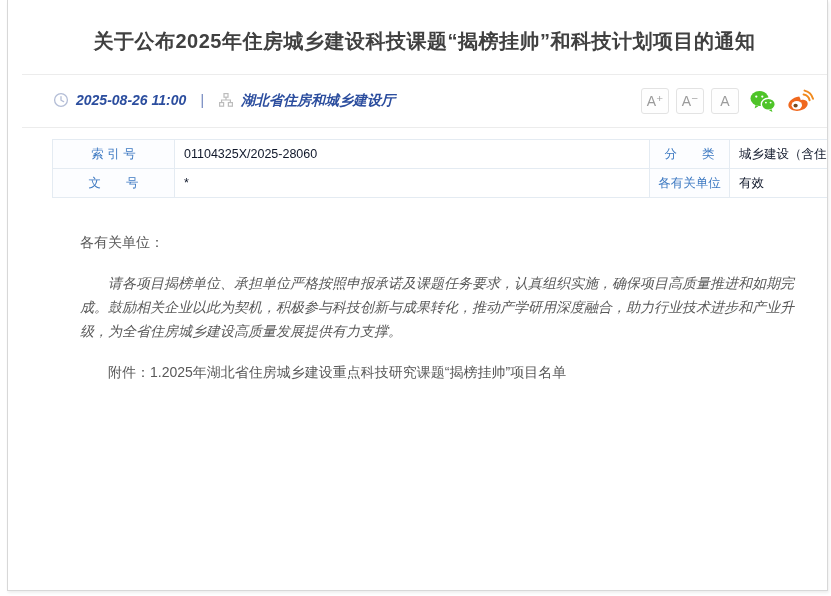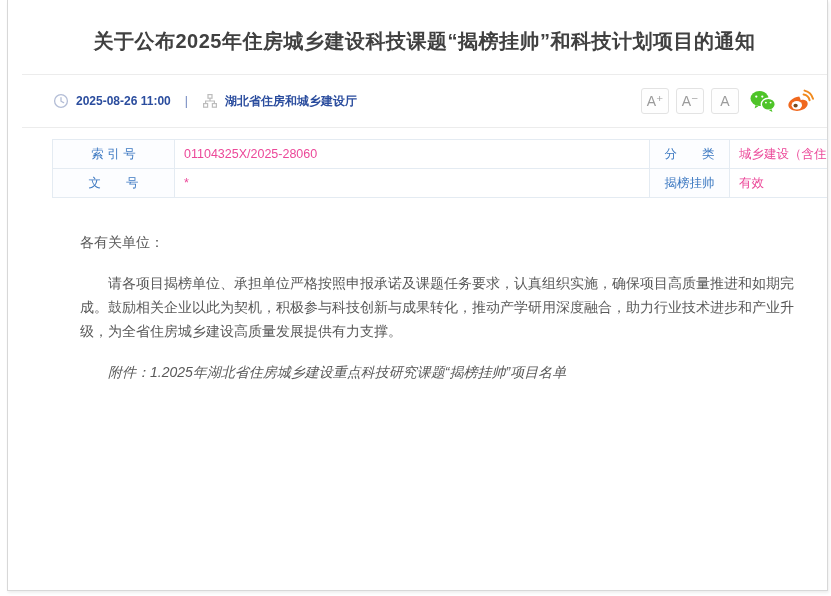--- a/index.html
+++ b/index.html
@@ -24,48 +24,48 @@
   }
   .page-title {
     font-size:20px; font-weight:600; color:#404040; letter-spacing:.5px;
     text-align:center; line-height:26px;
   }
   
   .meta-bar {
     height:53px; border-bottom:1px solid #ececec;
     display:flex; align-items:center; padding:0 13px 0 31px;
   }
-  .meta-left { display:flex; align-items:center; font-size:12px; font-weight:700; color:#2b4d9e; }
+  .meta-left { display:flex; align-items:flex-start; font-size:14px; font-weight:700; color:#2b4d9e;font-style:italic; }
   .meta-left .icon { display:inline-flex; margin-right:7px; }
   .meta-sep { color:#6d83bd; font-weight:400; margin:0 14px; }
   .meta-right { margin-left:auto; display:flex; align-items:center; }
   .font-btn {
     width:28px; height:26px; margin-left:7px; border:1px solid #e3e3e3; border-radius:3px;
     background:#fefefe; color:#9b9b9b; font-size:14px; line-height:24px; text-align:center;
     cursor:pointer; user-select:none;
   }
   .share-icon { margin-left:10px; display:inline-flex; cursor:pointer; }
   
   table.info {
     border-collapse:collapse; table-layout:fixed;
     margin:11px 14px 0 30px; width:784px; font-size:12.5px;
   }
   table.info td {
     border:1px solid #e4ebf2; height:29px; padding:0 9px;
-    color:#ec4899; overflow:hidden; white-space:nowrap;
+    color:#0f172a; overflow:hidden; white-space:nowrap;
   }
   table.info td.lbl { color:#3e7ac2; text-align:center; background:#fcfdff; padding:0 2px; }
   
   .doc-body { padding:32px 15px 0 58px; font-size:14px; color:#595959; line-height:24px; }
   .doc-body p { margin:0 12px 17px 0; }
   .p-indent { text-indent:2em; }
   .p-greeting { margin-bottom:17px; }
-  .p-attach1 { text-indent:2em; margin-bottom:11px;font-style:italic; }
+  .p-attach1 { text-indent:2em; margin-bottom:11px; }
   .p-attach2 { text-indent:5.2em; margin-bottom:0; }
-  .p-para2 { margin-bottom:11px; }
+  .p-para2 { margin-bottom:11px;font-style:italic; }
 </style>
 </head>
 <body>
 
 <div class="card">
 
   <div class="title-wrap">
     <div class="page-title">关于公布2025年住房城乡建设科技课题“揭榜挂帅”和科技计划项目的通知</div>
   </div>
 
@@ -127,21 +127,21 @@
     <tbody>
       <tr>
         <td class="lbl">索 引 号</td>
         <td>01104325X/2025-28060</td>
         <td class="lbl">分　　类</td>
         <td>城乡建设（含住房）</td>
       </tr>
       <tr>
         <td class="lbl">文　　号</td>
         <td>*</td>
-        <td class="lbl">揭榜挂帅</td>
+        <td class="lbl">各有关单位</td>
         <td>有效</td>
       </tr>
     </tbody>
   </table>
 
   <div class="doc-body">
     <p class="p-greeting">各有关单位：</p>
     <p class="p-indent p-para2">请各项目揭榜单位、承担单位严格按照申报承诺及课题任务要求，认真组织实施，确保项目高质量推进和如期完成。鼓励相关企业以此为契机，积极参与科技创新与成果转化，推动产学研用深度融合，助力行业技术进步和产业升级，为全省住房城乡建设高质量发展提供有力支撑。</p>
     <p class="p-attach1">附件：1.2025年湖北省住房城乡建设重点科技研究课题“揭榜挂帅”项目名单</p>
 

